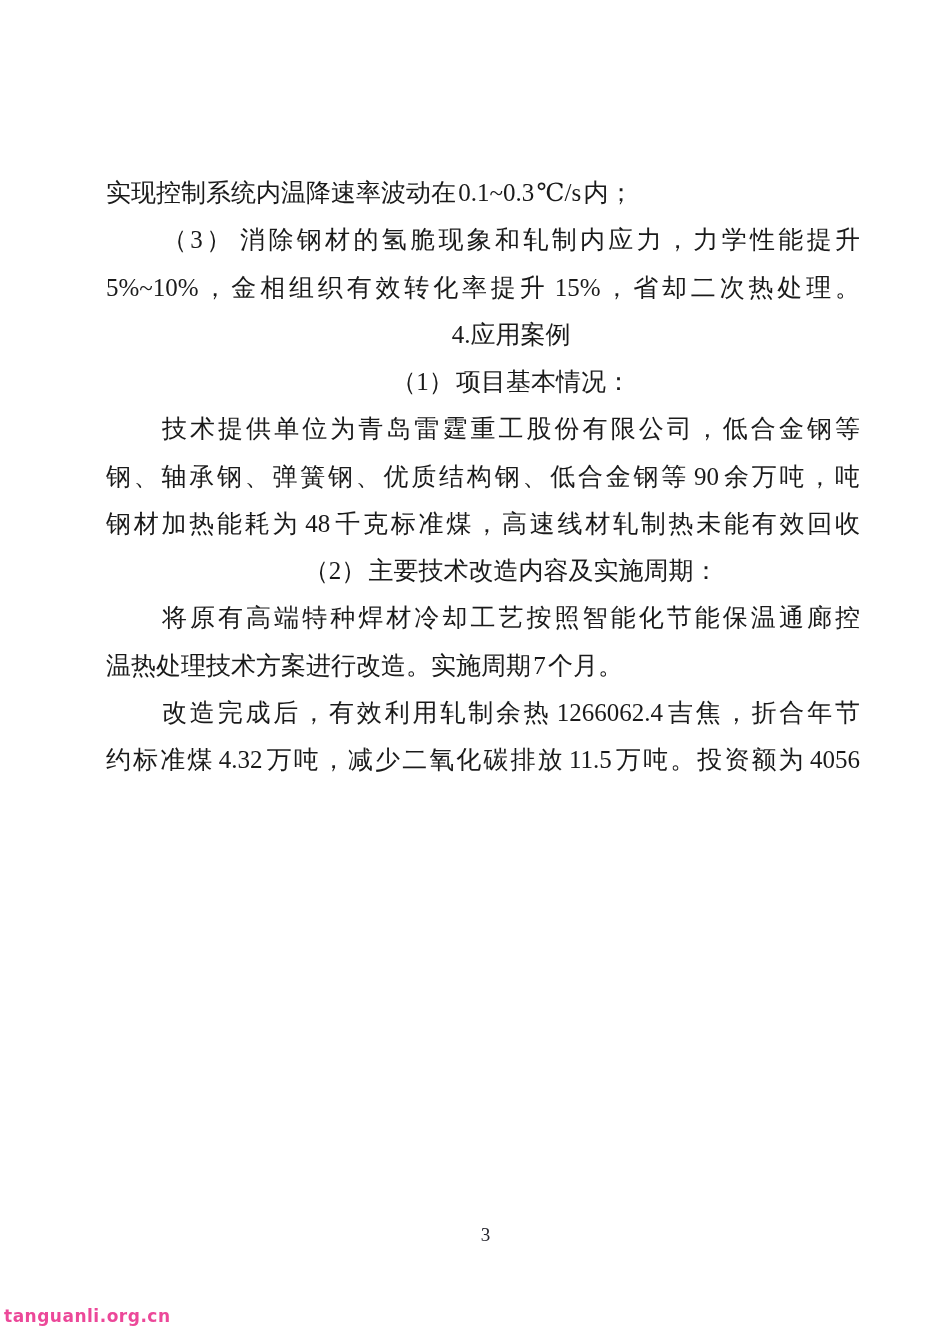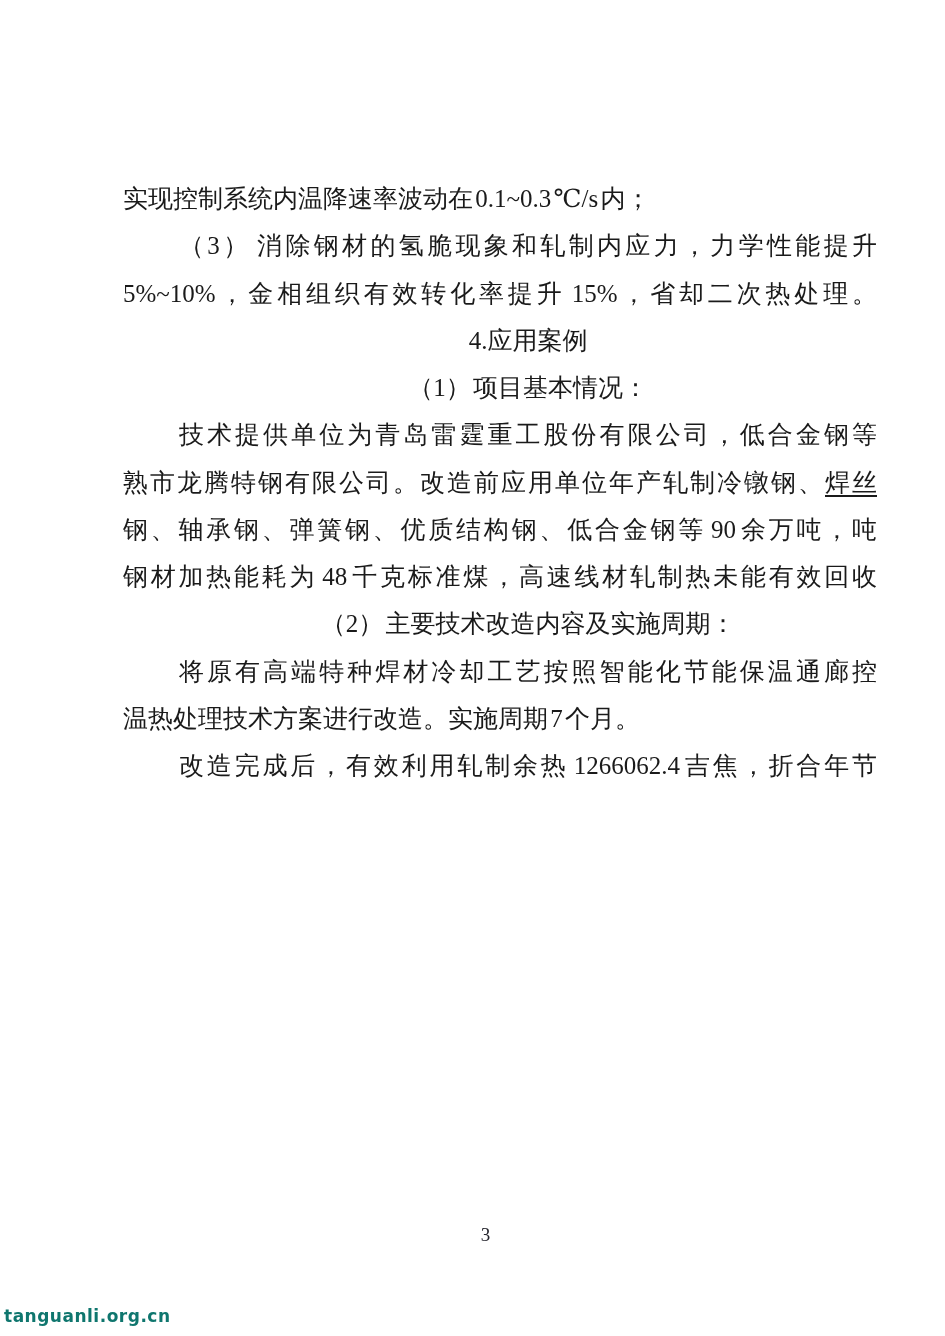--- a/index.html
+++ b/index.html
@@ -13,23 +13,22 @@
     height: 1336px;
     margin: 0 auto;
     background: #ffffff;
     overflow: hidden;
     font-family: "Liberation Serif", "DejaVu Serif", serif;
     color: #1a1a1a;
   }
   .doc-body {
     position: absolute;
     left: 106px;
-    top: 175px;
+    top: 169px;
     width: 754px;
-    margin-left: 17px;
   }
   .line {
     font-size: 25px;
     line-height: 47.25px;
     height: 47.25px;
     white-space: pre-wrap;
     word-spacing: -4px;
     color: #1a1a1a;
   }
   .line.indent {
@@ -69,23 +68,23 @@
 <body>
 
 <div class="page">
   <div class="doc-body">
       <div class="line">实现控制系统内温降速率波动在 0.1~0.3 ℃/s 内；</div>
       <div class="line indent justify">（3） 消除钢材的氢脆现象和轧制内应力，力学性能提升</div>
       <div class="line justify">5%~10%，金相组织有效转化率提升 15%，省却二次热处理。</div>
       <div class="line indent">4.应用案例</div>
       <div class="line indent">（1） 项目基本情况：</div>
       <div class="line indent justify">技术提供单位为青岛雷霆重工股份有限公司，低合金钢等</div>
-      <div class="line justify">熟市龙腾特钢有限公司。改造前应用单位年产轧制冷镦钢、<span class="u">焊丝</span></div>
       <div class="line justify">钢、轴承钢、弹簧钢、优质结构钢、低合金钢等 90 余万吨，吨</div>
       <div class="line justify">钢材加热能耗为 48 千克标准煤，高速线材轧制热未能有效回收</div>
       <div class="line indent">（2） 主要技术改造内容及实施周期：</div>
       <div class="line indent justify">将原有高端特种焊材冷却工艺按照智能化节能保温通廊控</div>
       <div class="line">温热处理技术方案进行改造。实施周期 7 个月。</div>
       <div class="line indent justify">改造完成后，有效利用轧制余热 1266062.4 吉焦，折合年节</div>
+      <div class="line justify">约标准煤 4.32 万吨，减少二氧化碳排放 11.5 万吨。投资额为 4056</div>
     </div>
   <div class="page-num">3</div>
-  <div class="watermark" style="color: #0f766e;">tanguanli.org.cn</div>
+  <div class="watermark" style="color: #ec4899;">tanguanli.org.cn</div>
 </div>
 
 </body></html>

